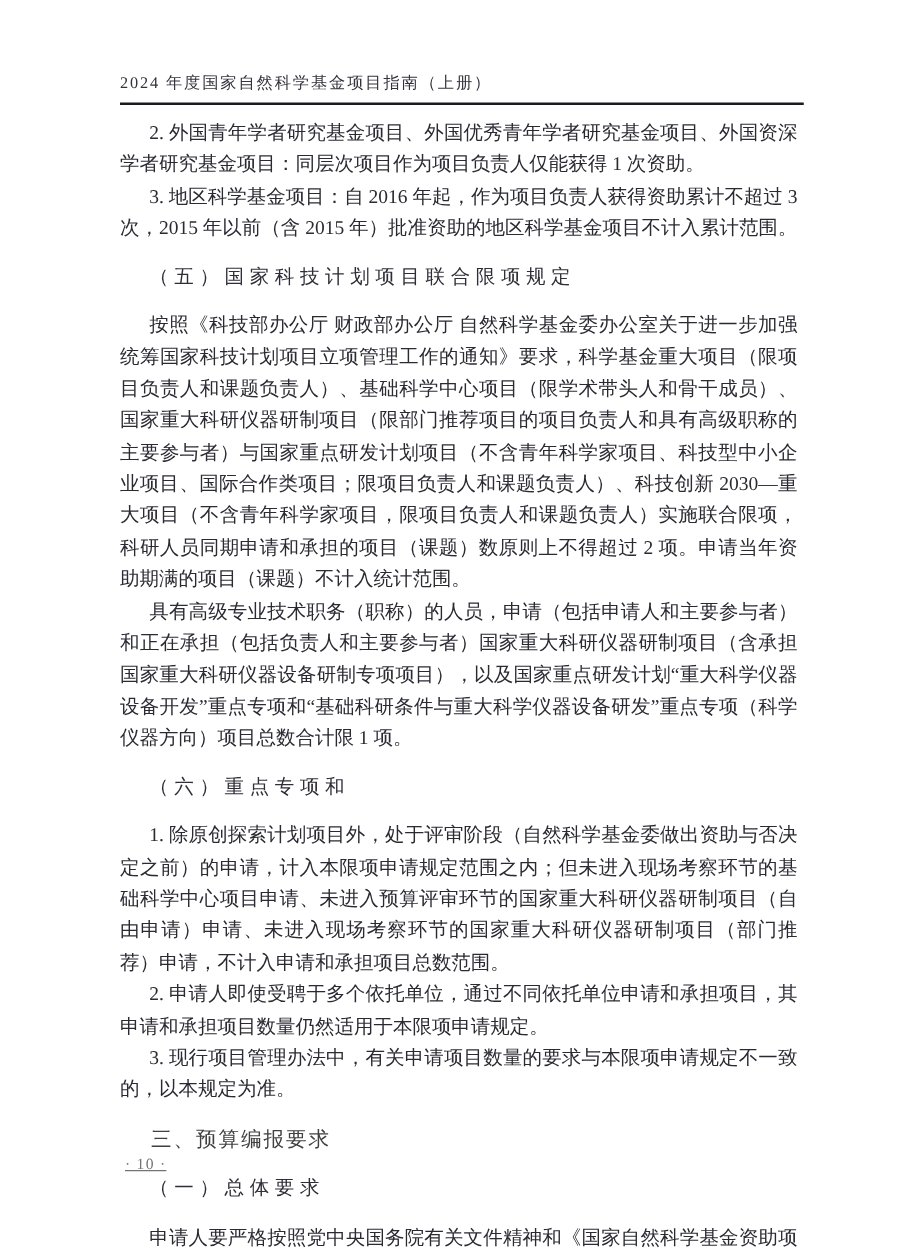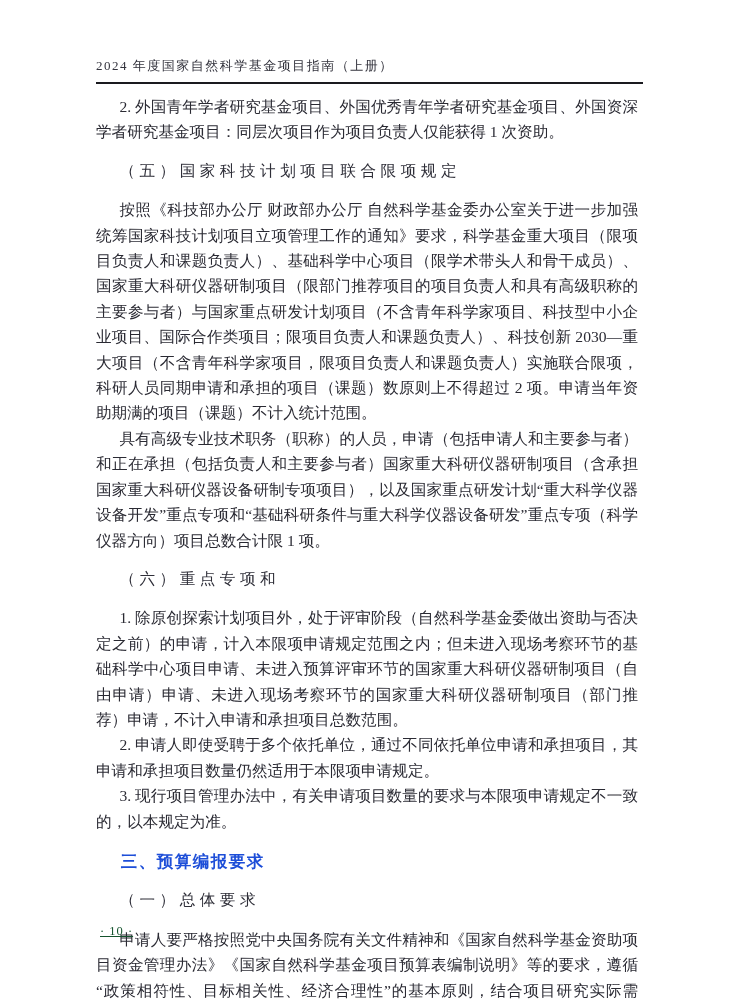--- a/index.html
+++ b/index.html
@@ -55,49 +55,50 @@
   .content p.no-indent {
     text-indent: 0;
   }
   .h-kai {
     margin: 13px 0 14px !important;
     letter-spacing: 4.5px;
     color: #2e2e38;
   }
   .h-bold {
     margin: 15px 0 13px !important;
-    font-weight: bold;
+    font-weight: normal;
     font-family: "Liberation Sans", "DejaVu Sans", sans-serif;
     font-size: 16.5px;
     letter-spacing: 1.5px;
-    color: #1d4ed8;
+    color: #404040;
   }
   
   .footer {
     position: absolute;
     top: 924px;
     left: 100px;
     font-size: 12.5px;
     letter-spacing: 1px;
-    color: #14532d;
+    color: #737373;
     text-decoration: underline;
   }
 </style>
 </head>
 <body>
 
 <div class="page">
 
   <div class="header">
     <div class="header-title">2024 年度国家自然科学基金项目指南（上册）</div>
     <hr class="header-rule">
   </div>
 
   <div class="content">
     <p>2. 外国青年学者研究基金项目、外国优秀青年学者研究基金项目、外国资深学者研究基金项目：同层次项目作为项目负责人仅能获得 1 次资助。</p>
+    <p>3. 地区科学基金项目：自 2016 年起，作为项目负责人获得资助累计不超过 3 次，2015 年以前（含 2015 年）批准资助的地区科学基金项目不计入累计范围。</p>
     <p class="h-kai">（五）国家科技计划项目联合限项规定</p>
     <p>按照《科技部办公厅 财政部办公厅 自然科学基金委办公室关于进一步加强统筹国家科技计划项目立项管理工作的通知》要求，科学基金重大项目（限项目负责人和课题负责人）、基础科学中心项目（限学术带头人和骨干成员）、国家重大科研仪器研制项目（限部门推荐项目的项目负责人和具有高级职称的主要参与者）与国家重点研发计划项目（不含青年科学家项目、科技型中小企业项目、国际合作类项目；限项目负责人和课题负责人）、科技创新 2030—重大项目（不含青年科学家项目，限项目负责人和课题负责人）实施联合限项，科研人员同期申请和承担的项目（课题）数原则上不得超过 2 项。申请当年资助期满的项目（课题）不计入统计范围。</p>
     <p>具有高级专业技术职务（职称）的人员，申请（包括申请人和主要参与者）和正在承担（包括负责人和主要参与者）国家重大科研仪器研制项目（含承担国家重大科研仪器设备研制专项项目），以及国家重点研发计划“重大科学仪器设备开发”重点专项和“基础科研条件与重大科学仪器设备研发”重点专项（科学仪器方向）项目总数合计限 1 项。</p>
     <p class="h-kai">（六）重点专项和</p>
     <p>1. 除原创探索计划项目外，处于评审阶段（自然科学基金委做出资助与否决定之前）的申请，计入本限项申请规定范围之内；但未进入现场考察环节的基础科学中心项目申请、未进入预算评审环节的国家重大科研仪器研制项目（自由申请）申请、未进入现场考察环节的国家重大科研仪器研制项目（部门推荐）申请，不计入申请和承担项目总数范围。</p>
     <p>2. 申请人即使受聘于多个依托单位，通过不同依托单位申请和承担项目，其申请和承担项目数量仍然适用于本限项申请规定。</p>
     <p>3. 现行项目管理办法中，有关申请项目数量的要求与本限项申请规定不一致的，以本规定为准。</p>
     <p class="h-bold">三、预算编报要求</p>
     <p class="h-kai">（一）总体要求</p>
     <p>申请人要严格按照党中央国务院有关文件精神和《国家自然科学基金资助项目资金管理办法》《国家自然科学基金项目预算表编制说明》等的要求，遵循“政策相符性、目标相关性、经济合理性”的基本原则，结合项目研究实际需要，编报项目预算。依托单位要按照有关规定认真进行审核。</p>

